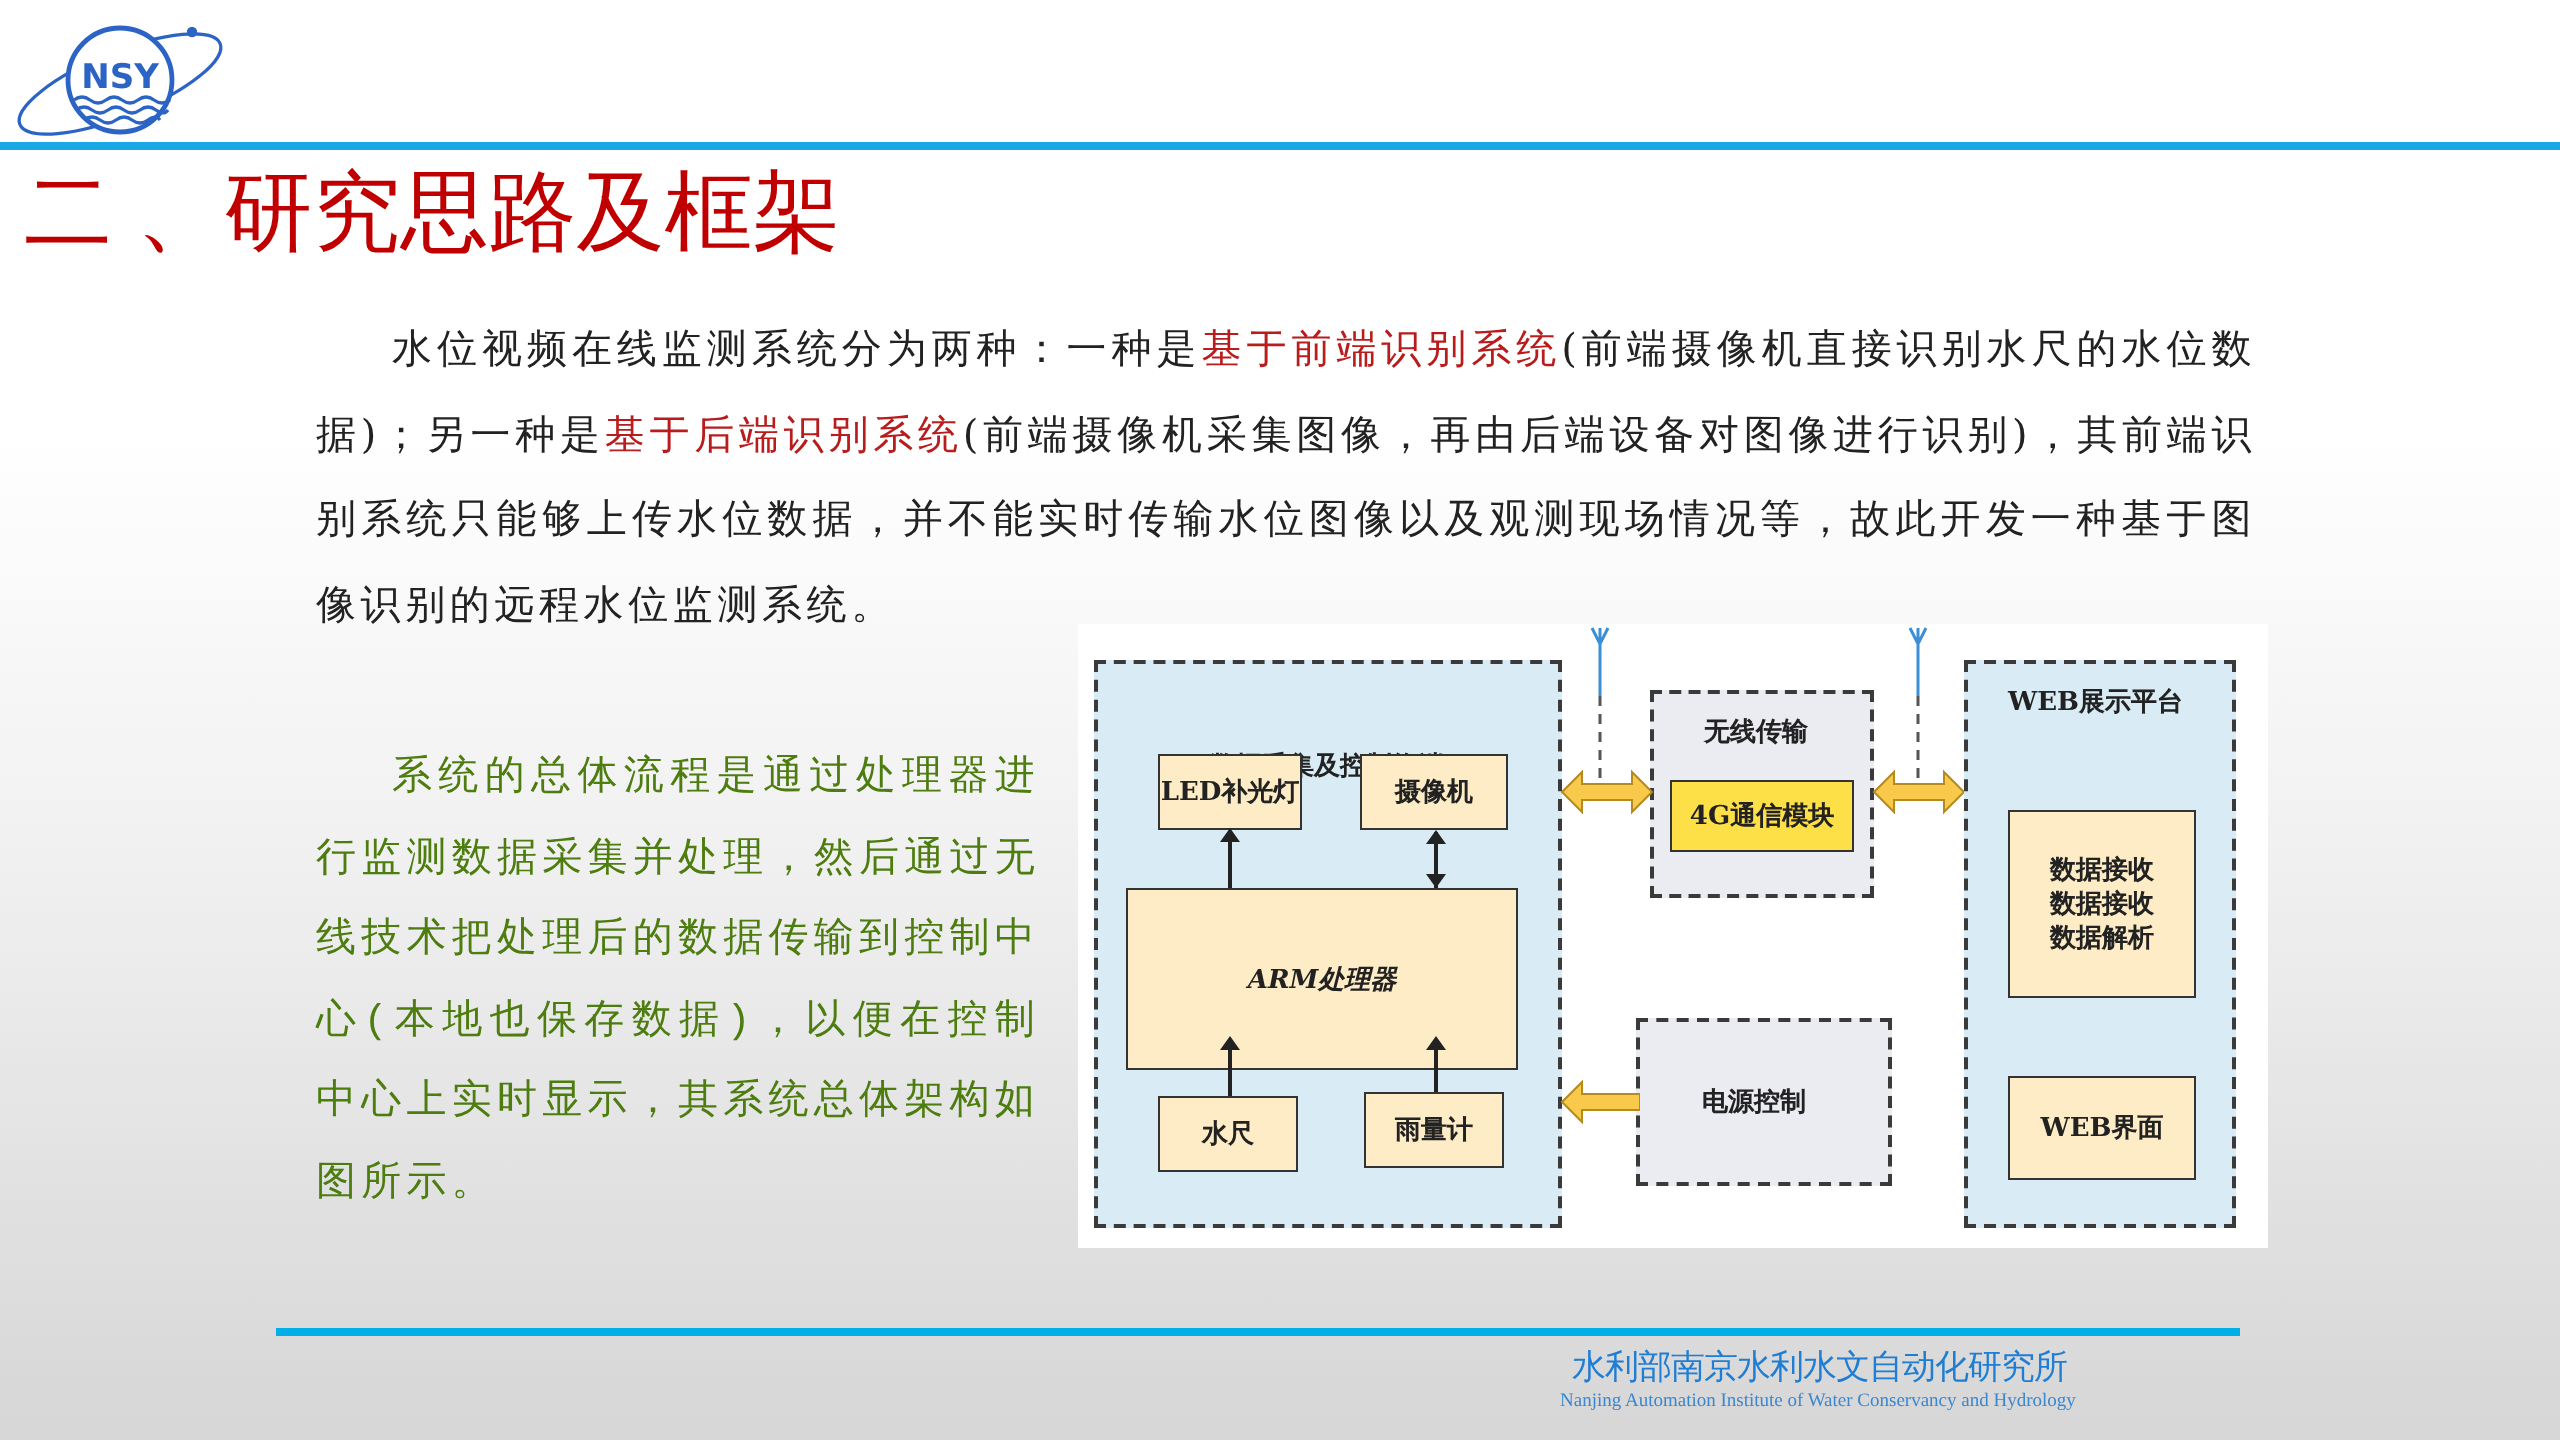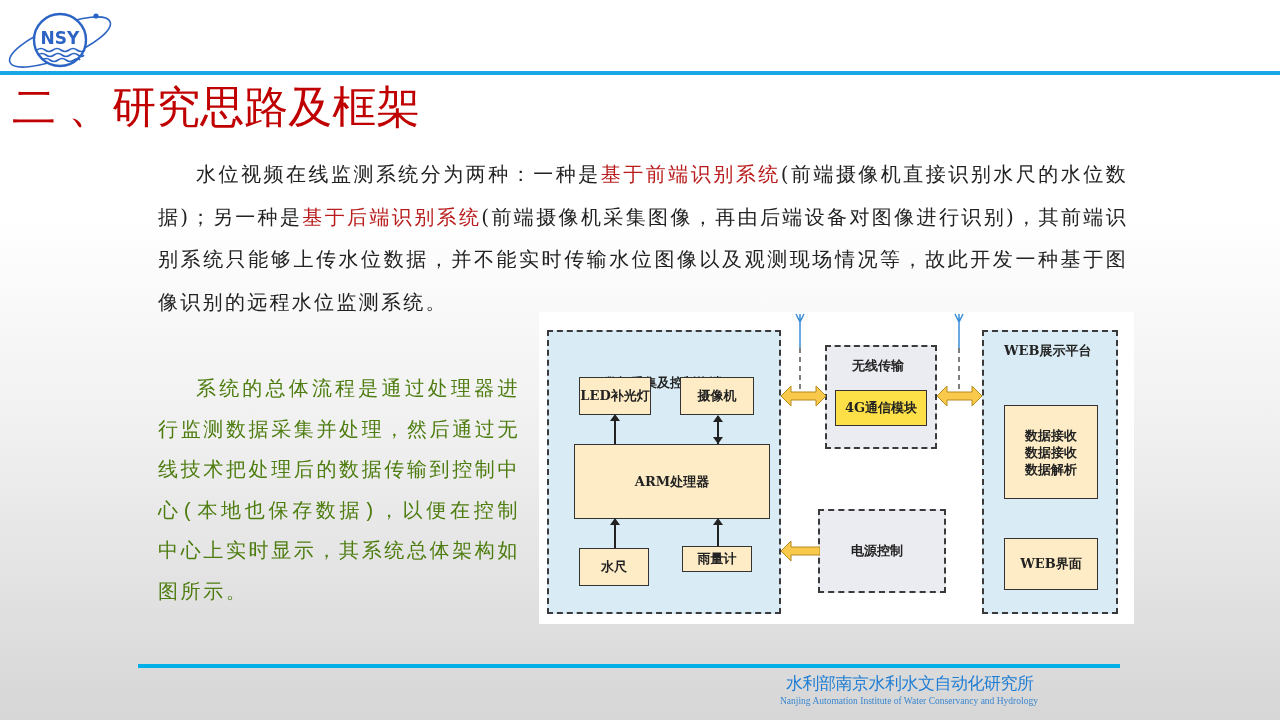--- a/index.html
+++ b/index.html
@@ -83,29 +83,29 @@
 
   <div class="cream" style="left:40px; top:65px; width:72px; height:38px;">LED补光灯</div>
   <div class="cream" style="left:141px; top:65px; width:74px; height:38px;">摄像机</div>
 
   <div class="vline" style="left:75px; top:104px; height:28px;"></div>
   <div style="position:absolute; left:71px; top:102px; width:0; height:0; border-left:5px solid transparent; border-right:5px solid transparent; border-bottom:7px solid #222;"></div>
   <div class="vline" style="left:178px; top:104px; height:28px;"></div>
   <div style="position:absolute; left:174px; top:103px; width:0; height:0; border-left:5px solid transparent; border-right:5px solid transparent; border-bottom:7px solid #222;"></div>
   <div style="position:absolute; left:174px; top:125px; width:0; height:0; border-left:5px solid transparent; border-right:5px solid transparent; border-top:7px solid #222;"></div>
 
-  <div class="cream" style="left:35px; top:132px; width:196px; height:75px;">ARM处理器</div>
+  <div class="cream" style="left:24px; top:132px; width:196px; height:91px;font-style:italic;">ARM处理器</div>
 
   <div class="vline" style="left:75px; top:208px; height:30px;"></div>
   <div style="position:absolute; left:71px; top:206px; width:0; height:0; border-left:5px solid transparent; border-right:5px solid transparent; border-bottom:7px solid #222;"></div>
   <div class="vline" style="left:178px; top:208px; height:28px;"></div>
   <div style="position:absolute; left:174px; top:206px; width:0; height:0; border-left:5px solid transparent; border-right:5px solid transparent; border-bottom:7px solid #222;"></div>
 
   <div class="cream" style="left:40px; top:236px; width:70px; height:38px;">水尺</div>
-  <div class="cream" style="left:143px; top:234px; width:70px; height:26px;">雨量计</div>
+  <div class="cream" style="left:143px; top:234px; width:70px; height:38px;">雨量计</div>
 
   <svg style="position:absolute; left:255px; top:0px; width:12px; height:80px;" viewBox="0 0 12 80">
     <path d="M2 2 L6 10 L10 2 M6 2 L6 36" fill="none" stroke="#3b8fd6" stroke-width="1.5"></path>
     <line x1="6" y1="36" x2="6" y2="80" stroke="#555" stroke-width="1.5" stroke-dasharray="5,4"></line>
   </svg>
   <svg style="position:absolute; left:414px; top:0px; width:12px; height:80px;" viewBox="0 0 12 80">
     <path d="M2 2 L6 10 L10 2 M6 2 L6 36" fill="none" stroke="#3b8fd6" stroke-width="1.5"></path>
     <line x1="6" y1="36" x2="6" y2="80" stroke="#555" stroke-width="1.5" stroke-dasharray="5,4"></line>
   </svg>
 

